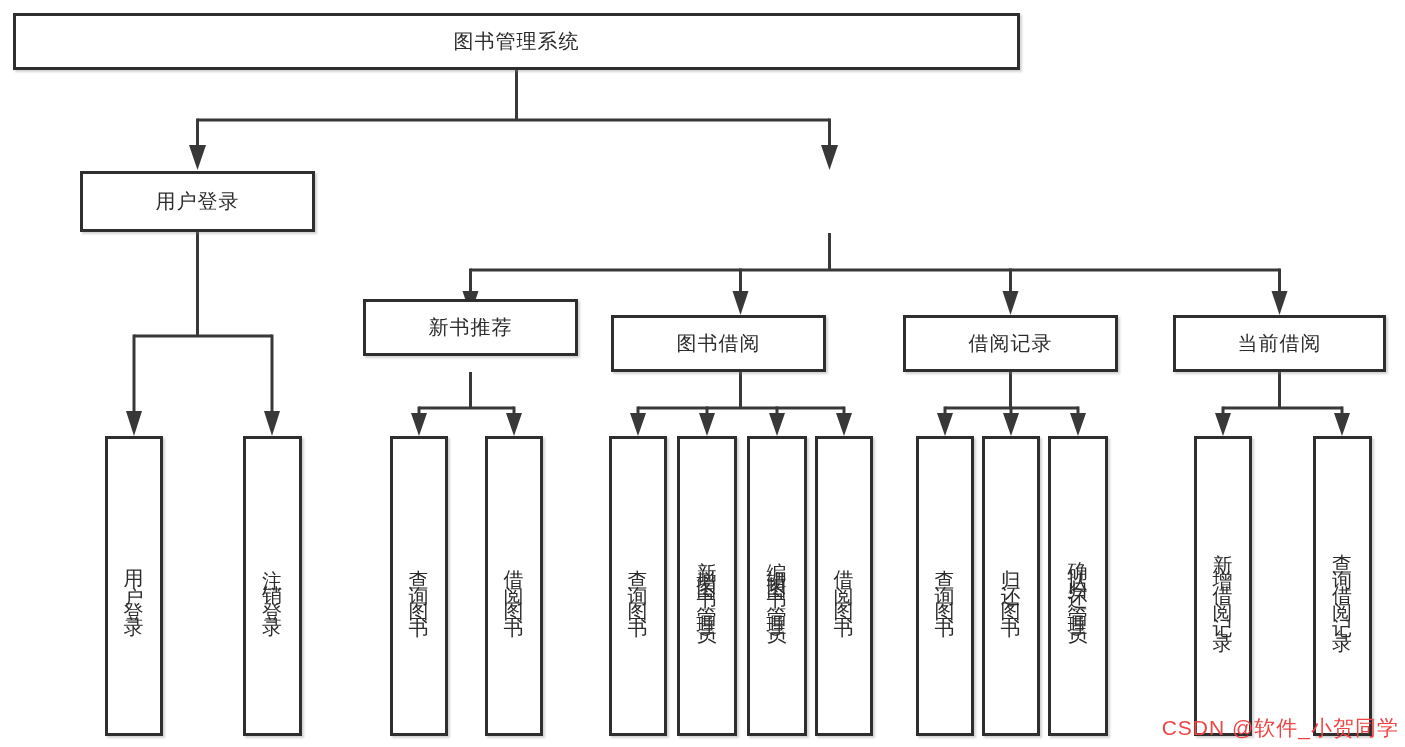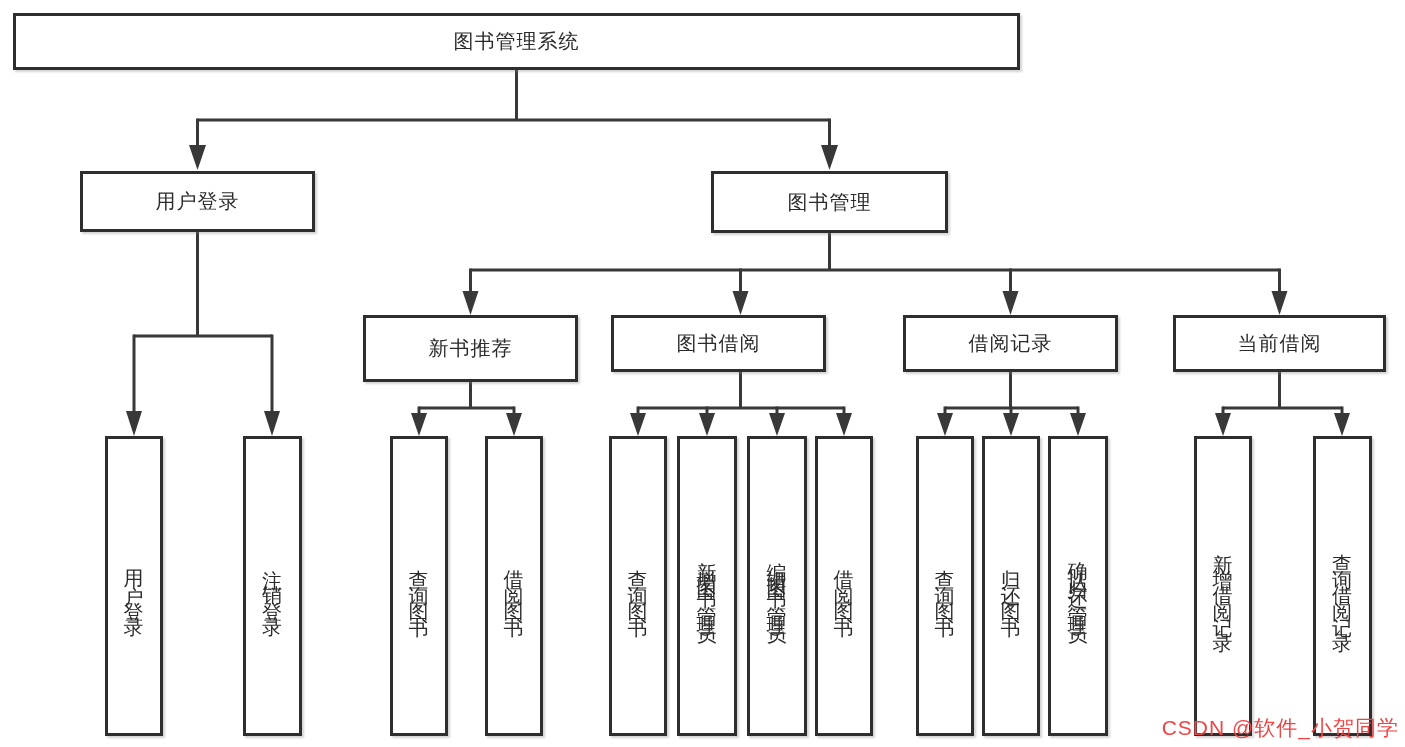--- a/index.html
+++ b/index.html
@@ -110,25 +110,22 @@
     </g>
   </svg>
 
   <div class="node root" style="left:13px;top:13px;width:1007px;height:57px">
     <span>图书管理系统</span>
   </div>
 
   <div class="node" style="left:80px;top:171px;width:235px;height:61px">
     <span>用户登录</span>
   </div>
-  <div class="node" style="left:711px;top:171px;width:237px;height:62px">
-    <span>图书管理</span>
-  </div>
 
-  <div class="node" style="left:363px;top:315px;width:215px;height:67px">
+  <div class="node" style="left:363px;top:299px;width:215px;height:57px">
     <span>新书推荐</span>
   </div>
   <div class="node" style="left:611px;top:315px;width:215px;height:57px">
     <span>图书借阅</span>
   </div>
   <div class="node" style="left:903px;top:315px;width:215px;height:57px">
     <span>借阅记录</span>
   </div>
   <div class="node" style="left:1173px;top:315px;width:213px;height:57px">
     <span>当前借阅</span>

